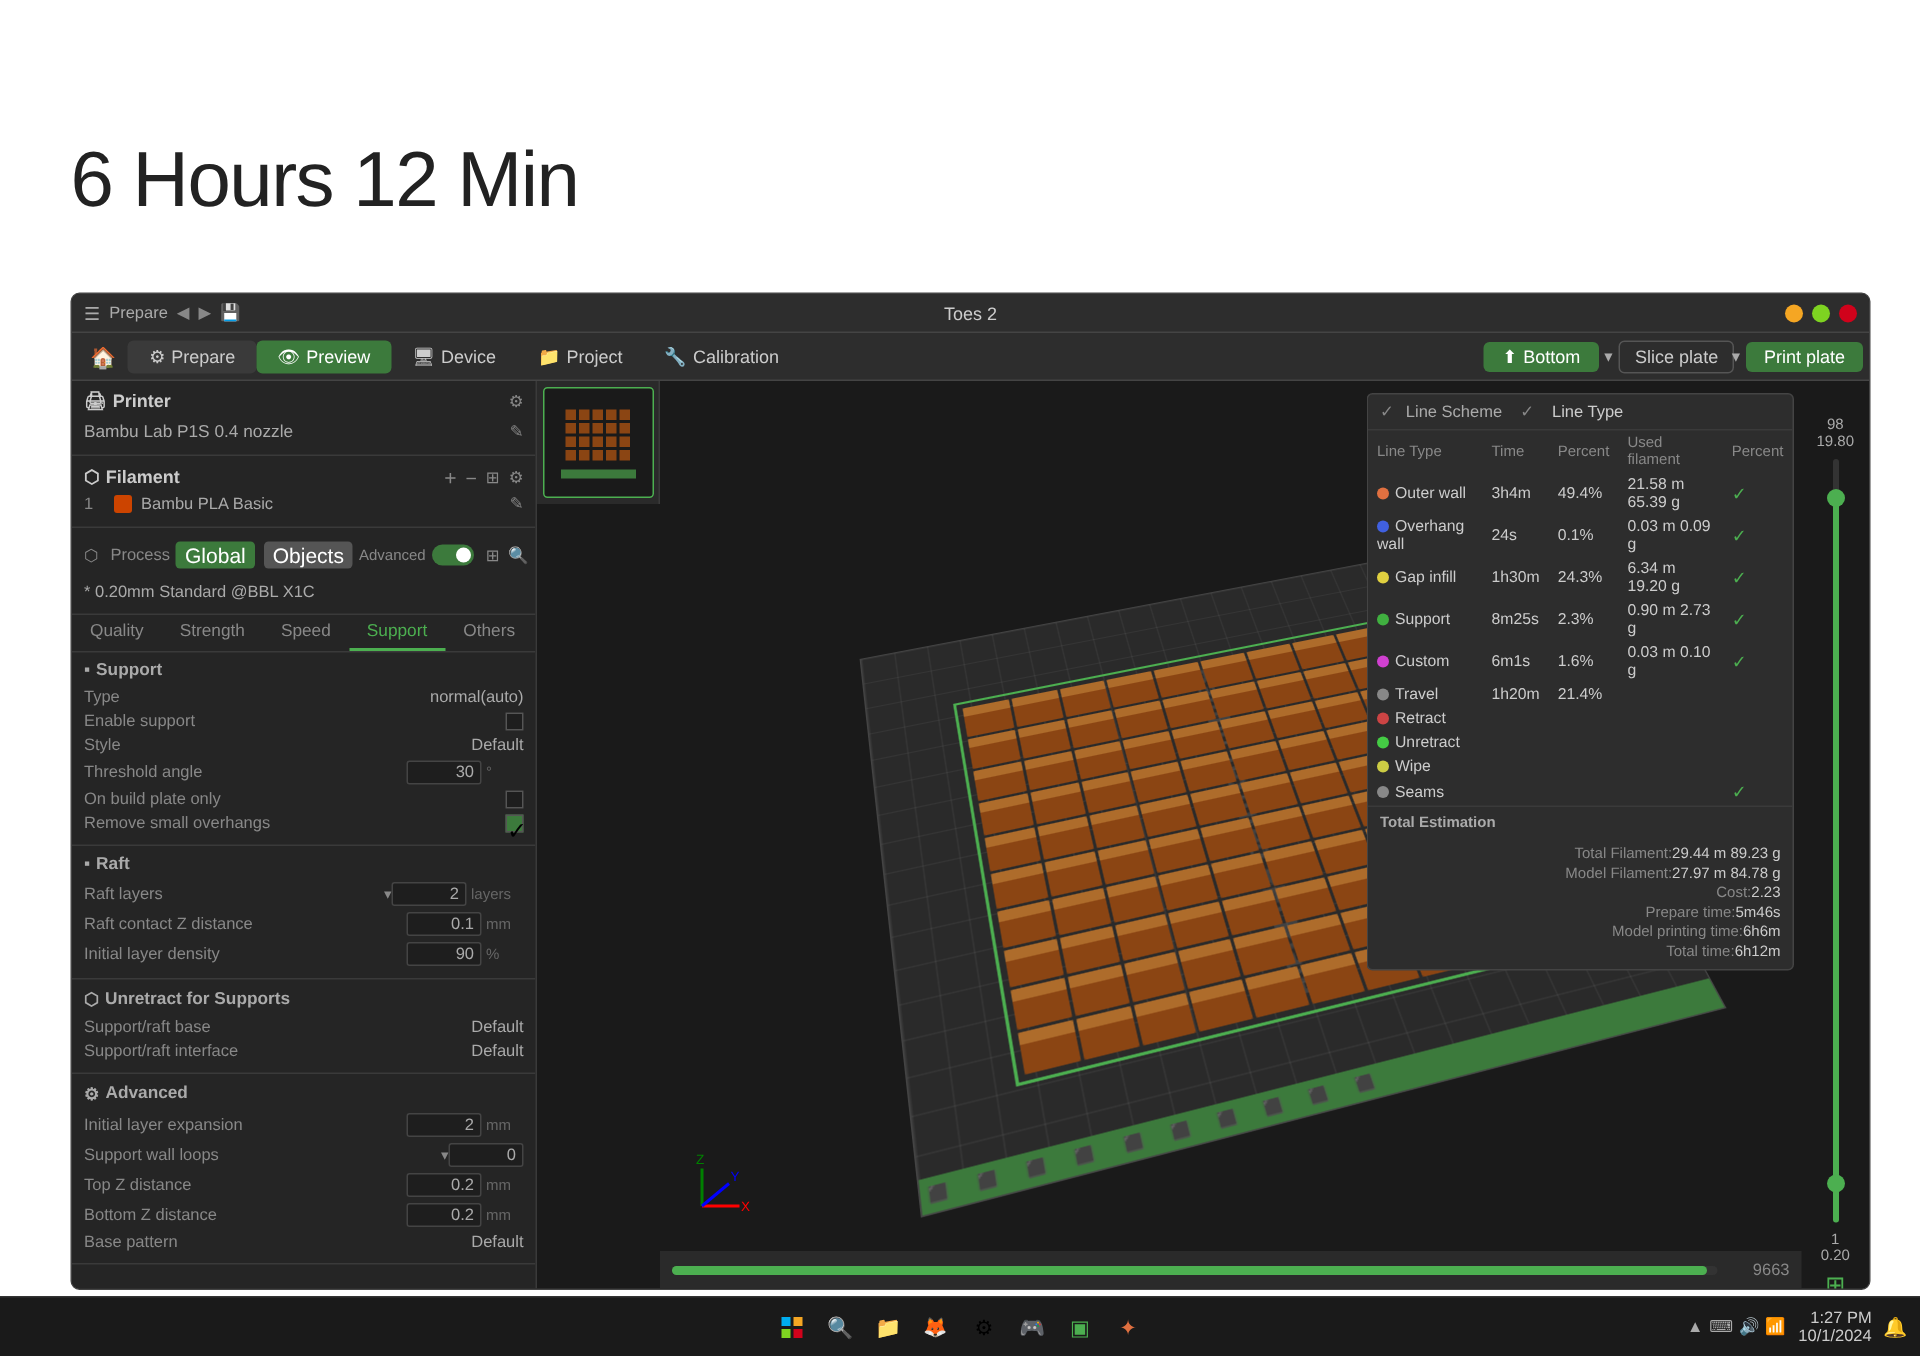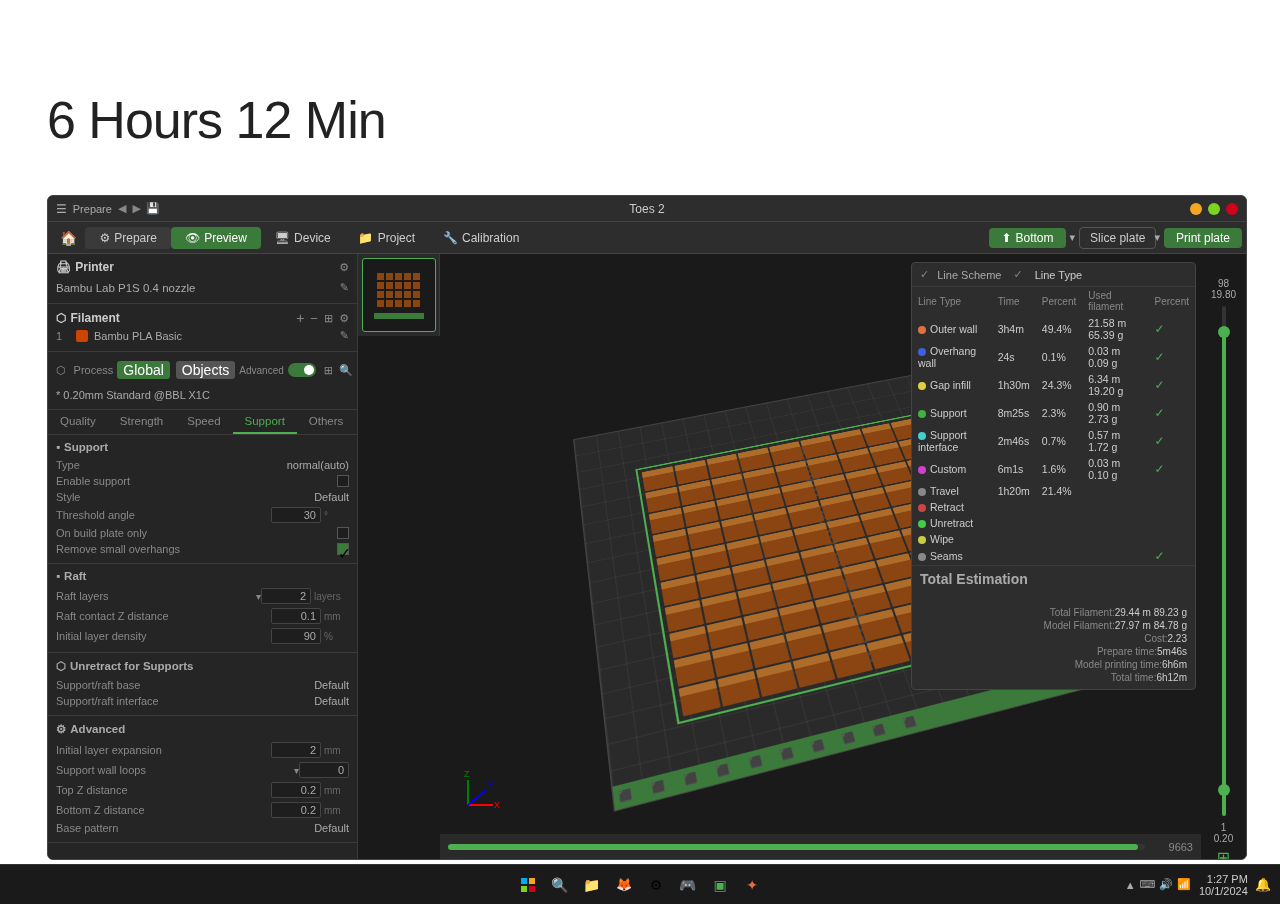--- a/index.html
+++ b/index.html
@@ -599,23 +599,23 @@
     .cp-check {
       color: #4caf50;
       font-size: 12px;
     }
     .total-est {
       padding: 5px 8px;
       border-top: 1px solid #3a3a3a;
     }
     .total-est-title {
       color: #aaa;
-      font-size: 14px;
+      font-size: 10px;
       font-weight: 600;
-      margin-bottom: 19px;
+      margin-bottom: 9px;
     }
     .est-row {
       display: flex;
       justify-content: flex-end;
       padding: 1px 0;
     }
     .est-label { color: #888; font-size: 10px; }
     .est-value { color: #ccc; font-size: 10px; }
 
     
@@ -1137,29 +1137,20 @@
     <td>
       <span class="cp-dot" style="background:#40b040;"></span>Support
     </td>
     <td>8m25s</td>
     <td>2.3%</td>
     <td>0.90 m  2.73 g</td>
     <td><span class="cp-check">✓</span></td>
   </tr>
               <tr>
     <td>
-      <span class="cp-dot" style="background:#40d0d0;"></span>Support interface
-    </td>
-    <td>2m46s</td>
-    <td>0.7%</td>
-    <td>0.57 m  1.72 g</td>
-    <td><span class="cp-check">✓</span></td>
-  </tr>
-              <tr>
-    <td>
       <span class="cp-dot" style="background:#d040d0;"></span>Custom
     </td>
     <td>6m1s</td>
     <td>1.6%</td>
     <td>0.03 m  0.10 g</td>
     <td><span class="cp-check">✓</span></td>
   </tr>
               <tr>
     <td>
       <span class="cp-dot" style="background:#888888;"></span>Travel

